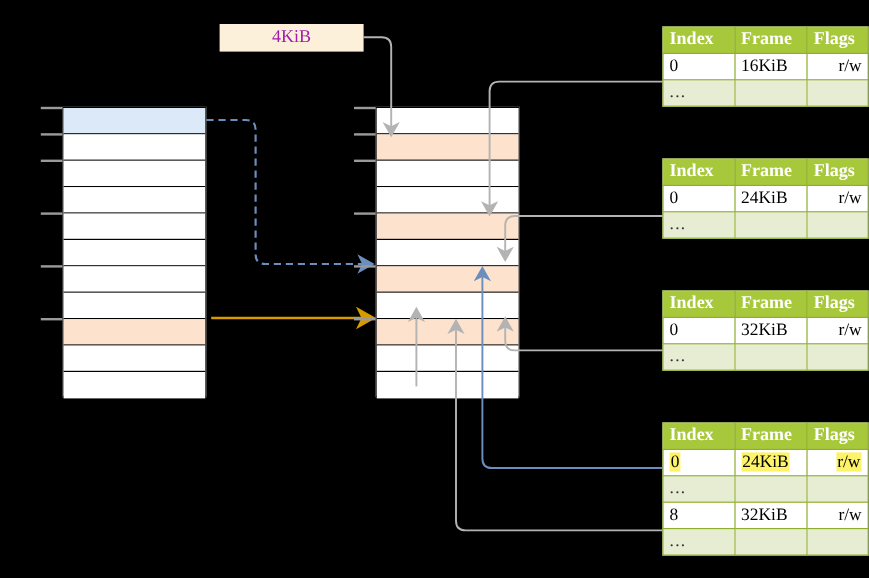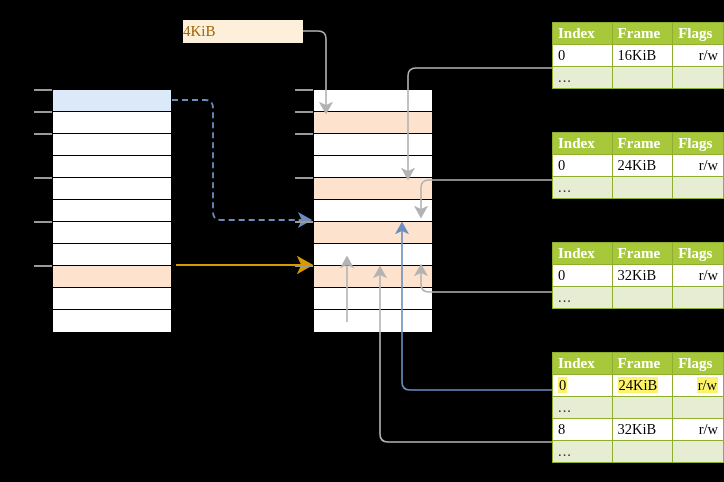--- a/index.html
+++ b/index.html
@@ -36,22 +36,23 @@
   .tick {
     position: absolute;
     height: 1.6px;
     background: #9a9a9a;
   }
 
   
   .kib-label {
     position: absolute;
     background: #fdf0da;
-    color: #a16207;
+    color: #a21caf;
     font-size: 15px;
+    text-align: center;
     line-height: 23px;
     box-sizing: border-box;
   }
 
   
   .ptable {
     position: absolute;
     border-collapse: collapse;
     font-size: 14.5px;
     background: #fff;

